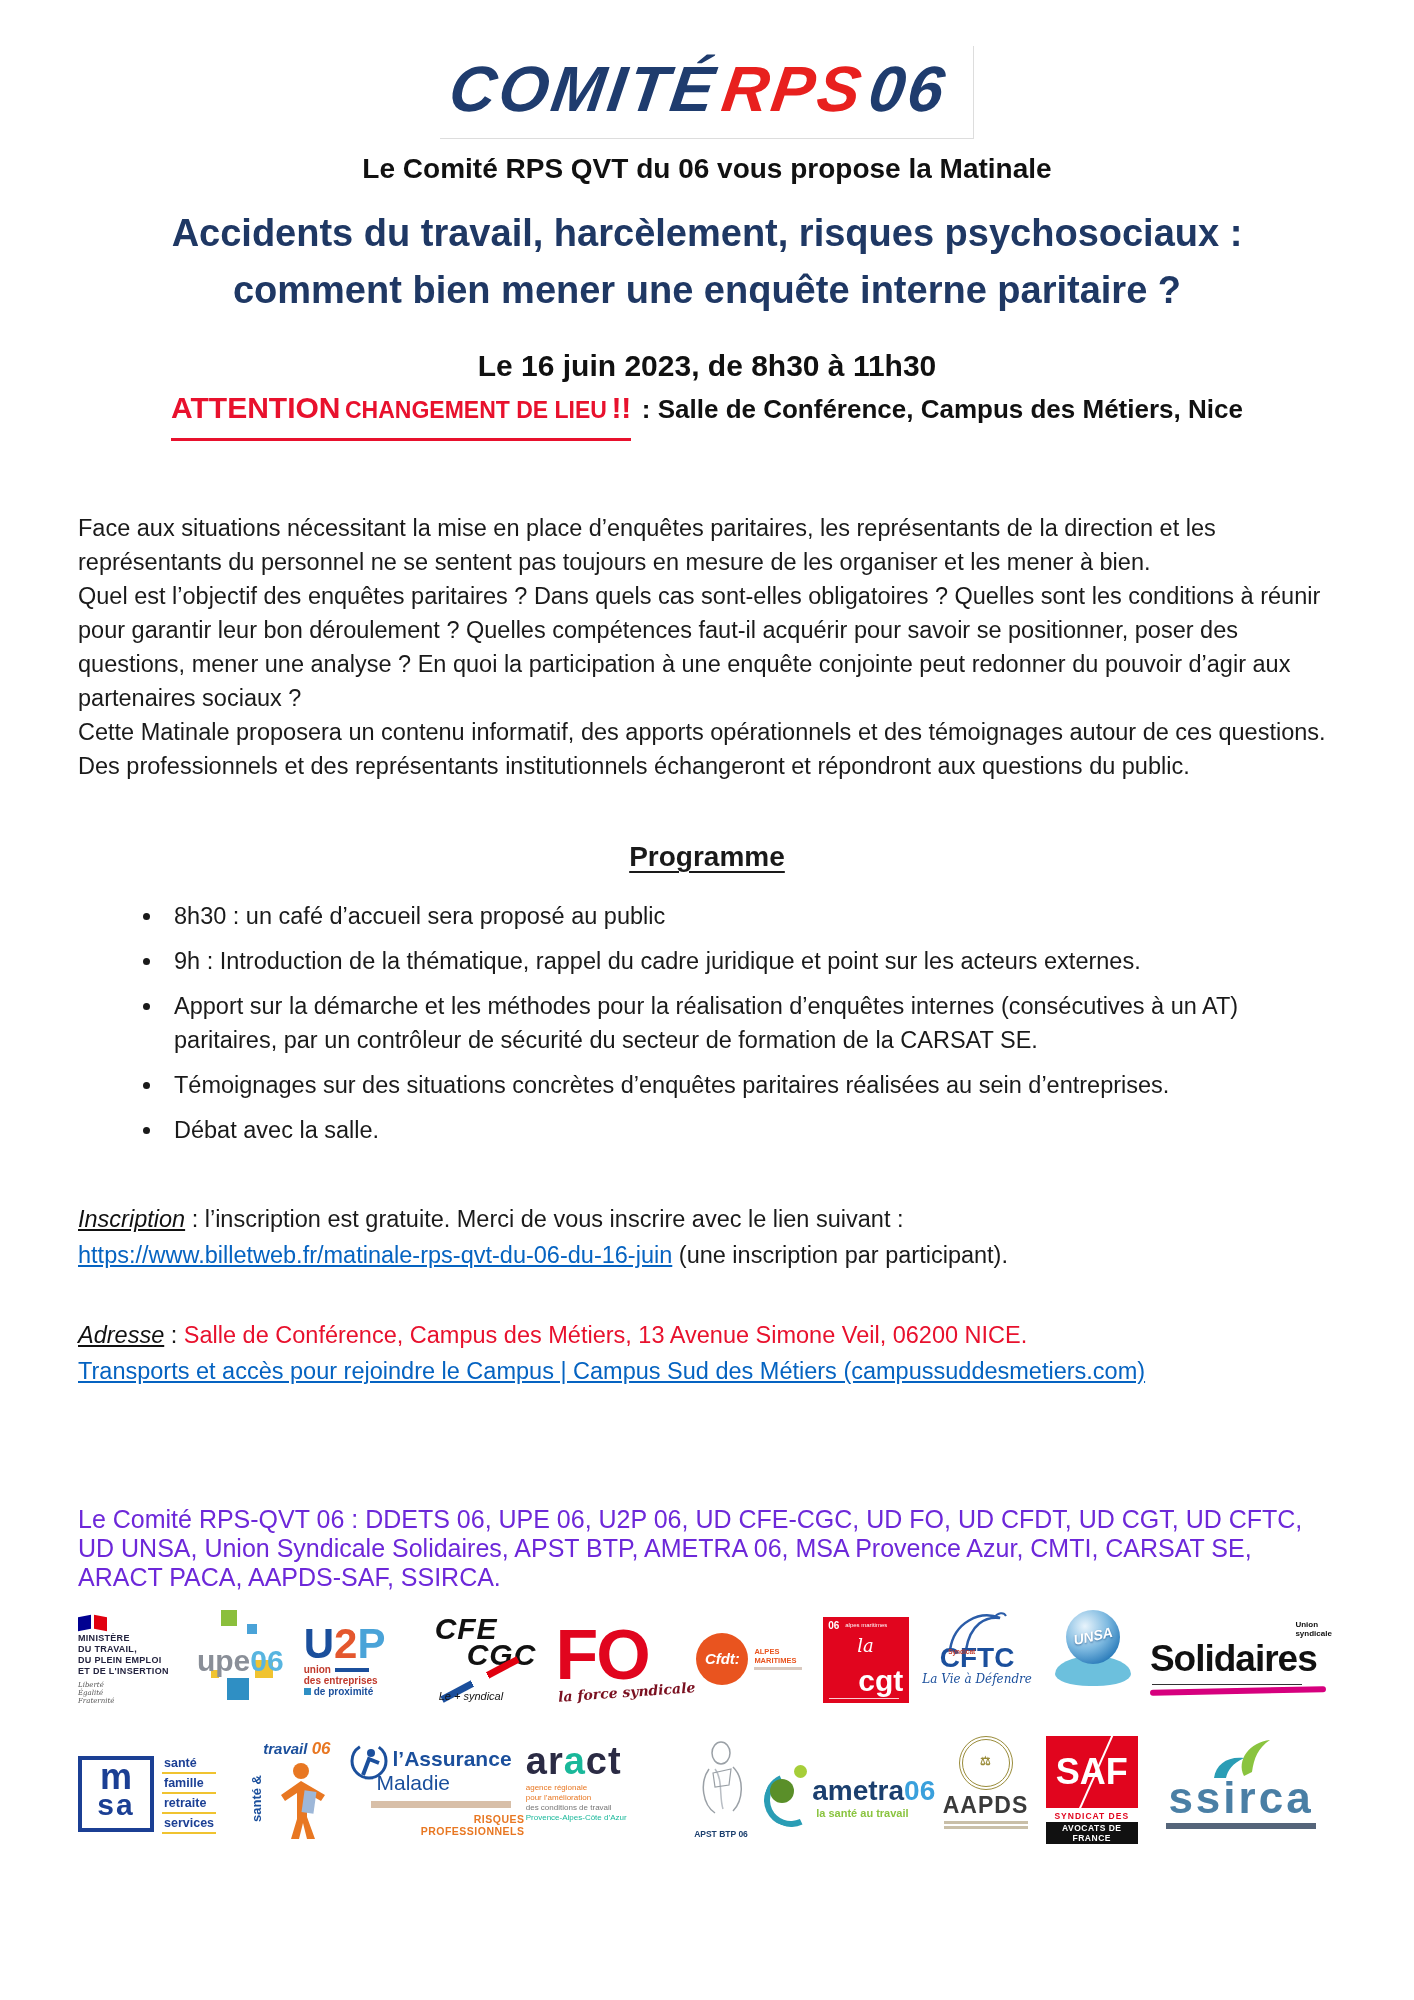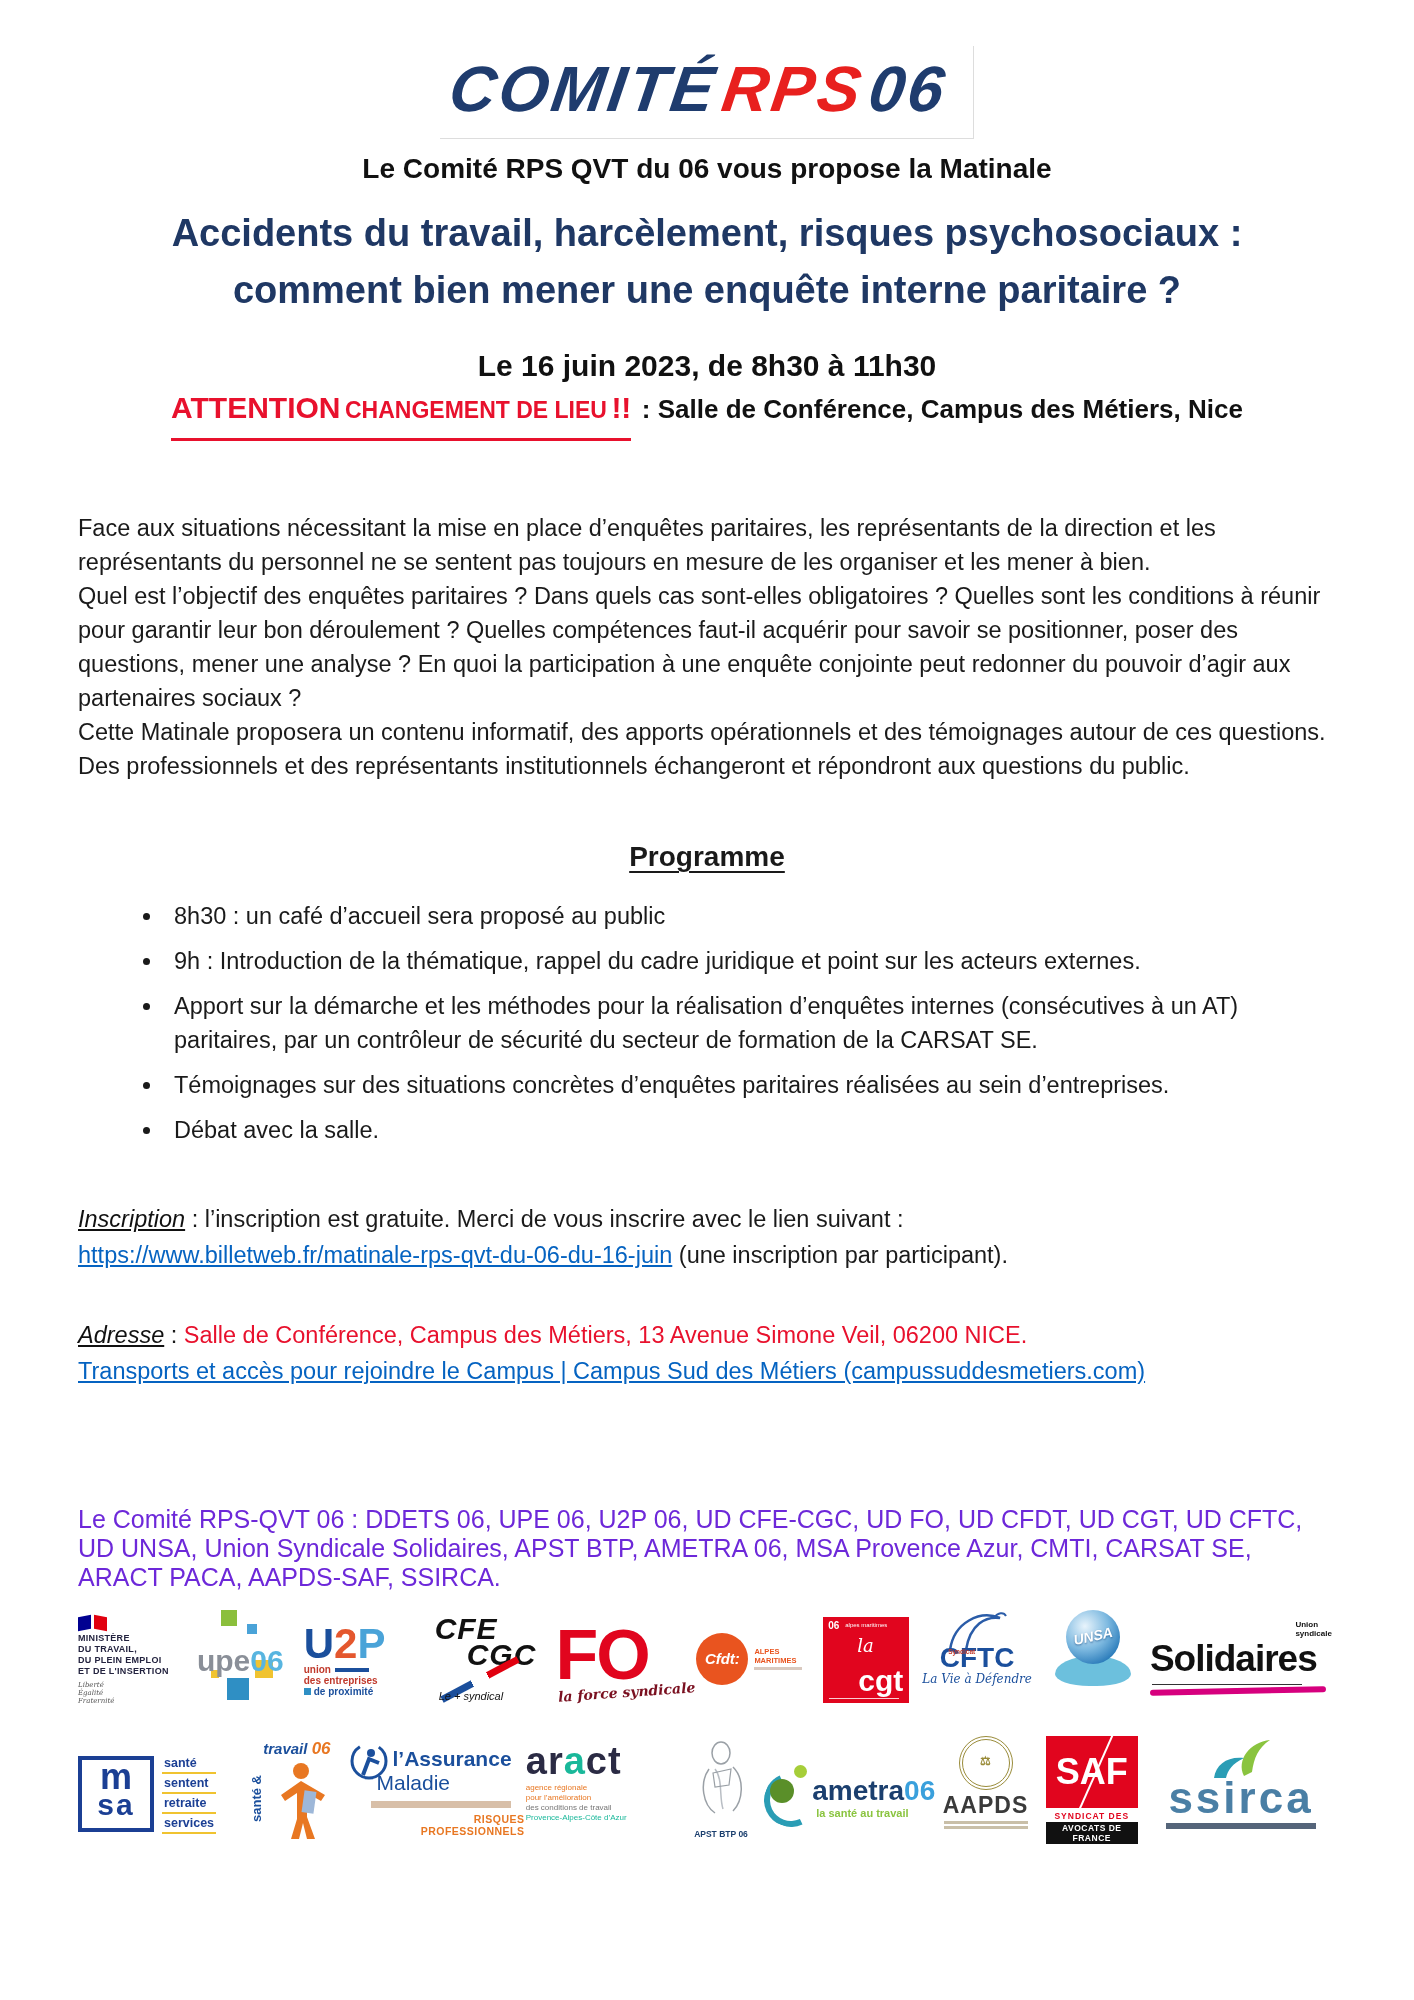--- a/index.html
+++ b/index.html
@@ -330,21 +330,21 @@
 
   <div class="logos2">
 
     <div class="lg msa">
       <div class="box">
         <span class="m">m</span>
         <span class="sa">sa</span>
       </div>
       <div class="col">
         <div>santé</div>
-        <div>sentent</div>
+        <div>famille</div>
         <div>retraite</div>
         <div>services</div>
       </div>
     </div>
 
     <div class="lg sant">
       <div class="top"><span class="t">travail</span> <span class="n">06</span></div>
       <div class="side">santé &amp;</div>
       <svg width="56" height="80" viewBox="0 0 56 80">
         <circle cx="28" cy="10" r="8" fill="#e87722"></circle>

